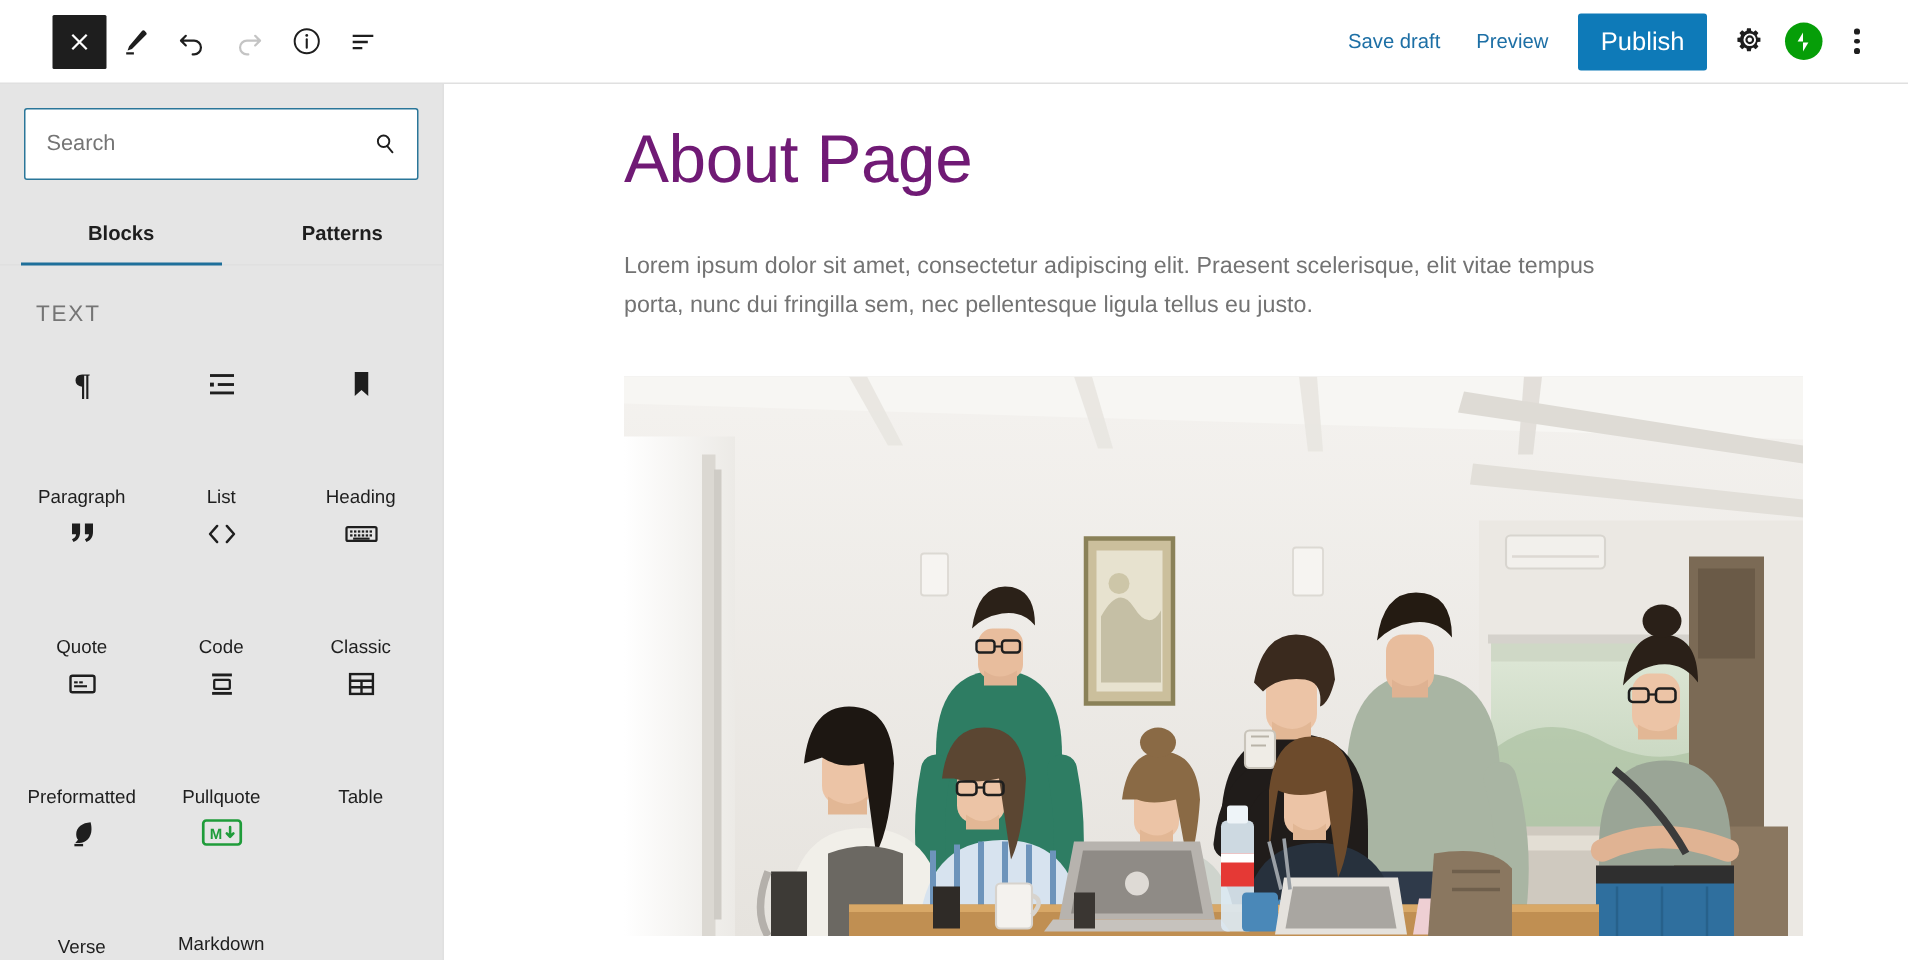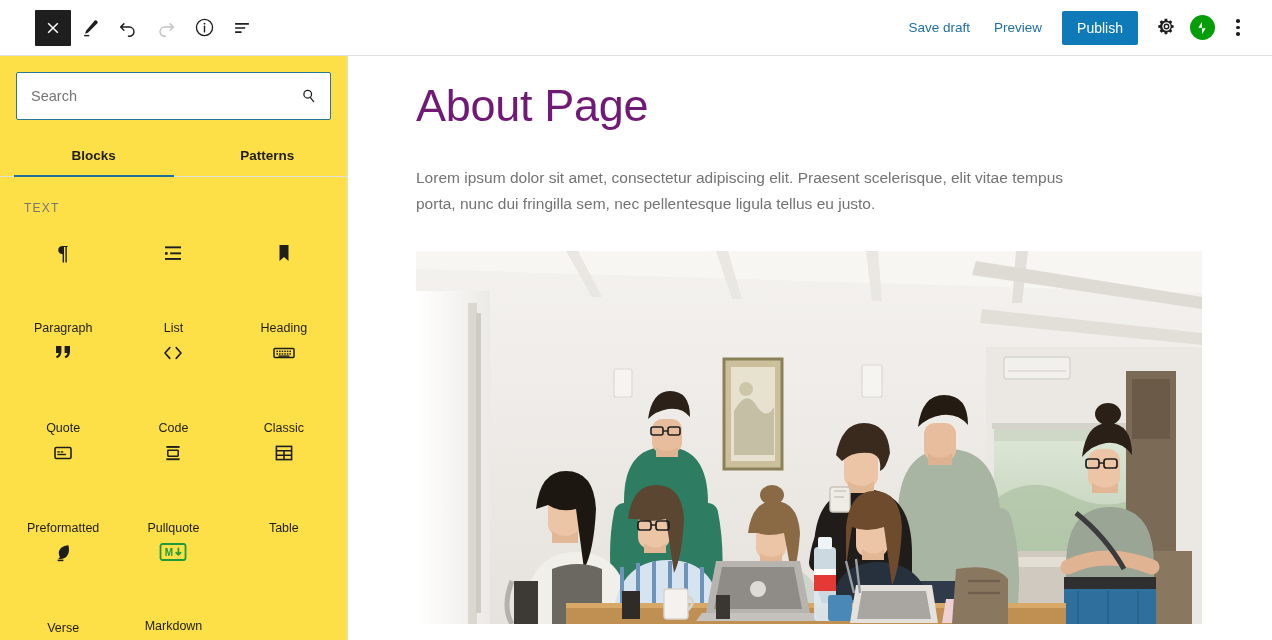--- a/index.html
+++ b/index.html
@@ -48,21 +48,21 @@
     font-family: "Liberation Sans", sans-serif;
     font-size: 13.5px; color: #1d6fa5;
     cursor: pointer; padding: 8px 12px;
     white-space: nowrap;
   }
   .publish-btn {
     background: #0e7ab8;
     color: #ffffff;
     border: none;
     font-family: "Liberation Sans", sans-serif;
-    font-size: 14px; font-weight: 500;
+    font-size: 17px; font-weight: 500;
     padding: 9px 15px;
     border-radius: 2px;
     cursor: pointer;
     margin-left: 8px;
     margin-right: 10px;
     white-space: nowrap;
   }
   .icon-btn {
     width: 36px; height: 36px;
     display: flex; align-items: center; justify-content: center;
@@ -72,22 +72,22 @@
     width: 25px; height: 25px; border-radius: 50%;
     background: #069e08;
     display: flex; align-items: center; justify-content: center;
   }
   .dots-icon { display: flex; flex-direction: column; gap: 3px; align-items: center; }
   .dots-icon i { width: 3.5px; height: 3.5px; border-radius: 50%; background: #1e1e1e; display: block; }
 
   
   .inserter {
     position: absolute; top: 56px; left: 0;
-    width: 348px; height: 584px;
-    background: #fde047;
+    width: 296px; height: 584px;
+    background: #e5e5e5;
     border-right: 1px solid #e0e0e0;
     overflow: hidden;
   }
   .search-wrap { padding: 16px 16px 0 16px; }
   .search-field {
     position: relative;
     height: 48px;
     border: 1.5px solid #2a7699;
     border-radius: 2px;
     display: flex; align-items: center;
@@ -126,21 +126,21 @@
   }
   .tab.active::after {
     content: "";
     position: absolute;
     left: 0; right: 0; bottom: -1px;
     height: 2.5px;
     background: #1e6f9a;
   }
 
   .cat-label {
-    font-size: 12px;
+    font-size: 15px;
     letter-spacing: 1.2px;
     color: #757575;
     font-weight: 400;
     padding: 24px 0 0 24px;
     text-transform: uppercase;
   }
 
   .block-grid {
     display: grid;
     grid-template-columns: repeat(3, 1fr);

